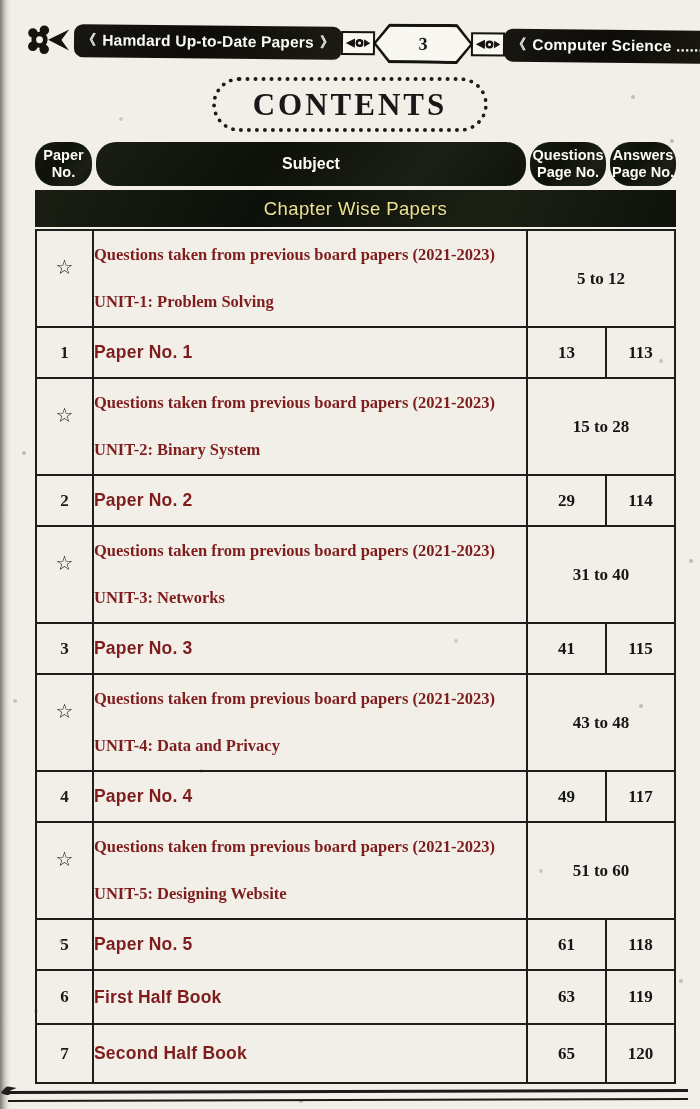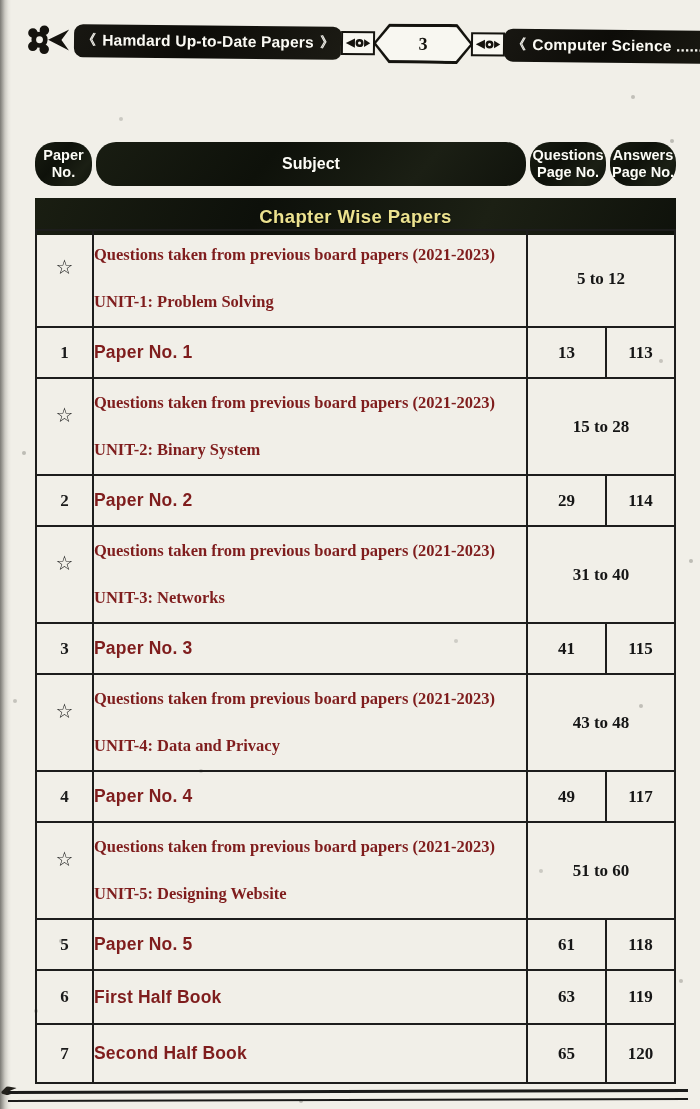--- a/index.html
+++ b/index.html
@@ -82,24 +82,23 @@
     color:#fcfcf6;font-weight:bold;font-size:14.5px;line-height:1.15;
     display:flex;flex-direction:column;align-items:center;justify-content:center;text-align:center;border-radius:20px;
   }
   .hcell.c1{flex:0 0 57px;}
   .hcell.c2{flex:1 1 auto;font-size:16px;}
   .hcell.c3{flex:0 0 76px;}
   .hcell.c4{flex:0 0 66px;}
   .section-bar{
     position:absolute;top:190px;left:35px;width:641px;height:37px;
     background:linear-gradient(115deg,#1a1e12,#0d100a 35%,#1c2014 70%,#0f120b);
-    color:#ece28f;font-weight:bold;font-size:18.5px;letter-spacing:.4px;
+    color:#ece28f;font-weight:normal;font-size:18.5px;letter-spacing:.4px;
     display:flex;align-items:center;justify-content:center;
     text-shadow:0 1px 1px rgba(0,0,0,.6);
-    margin-top:8px;
   }
 
   
   table.toc{
     position:absolute;top:229px;left:35px;width:641px;
     border-collapse:collapse;table-layout:fixed;
   }
   table.toc td{border:2px solid #1d1d1c;padding:0;vertical-align:middle;}
   col.w-no{width:57px;} col.w-q{width:79px;} col.w-a{width:69px;}
   tr.unit{height:97px;} tr.paper{height:51px;} tr.half1{height:54px;} tr.half2{height:59px;}
@@ -177,20 +176,23 @@
     </div>
 
     <div class="ribbon right">
       <span class="bracket">《</span>
       <span class="rlabel">Computer Science ...... 9</span>
 
     </div>
 
   </div>
 
+  <div class="contents-pill">
+    <span class="ctext">CONTENTS</span>
+  </div>
 
   <div class="thead">
     <div class="hcell c1">
       <span>Paper</span>
       <span>No.</span>
     </div>
     <div class="hcell c2">
       <span>Subject</span>
     </div>
     <div class="hcell c3">

